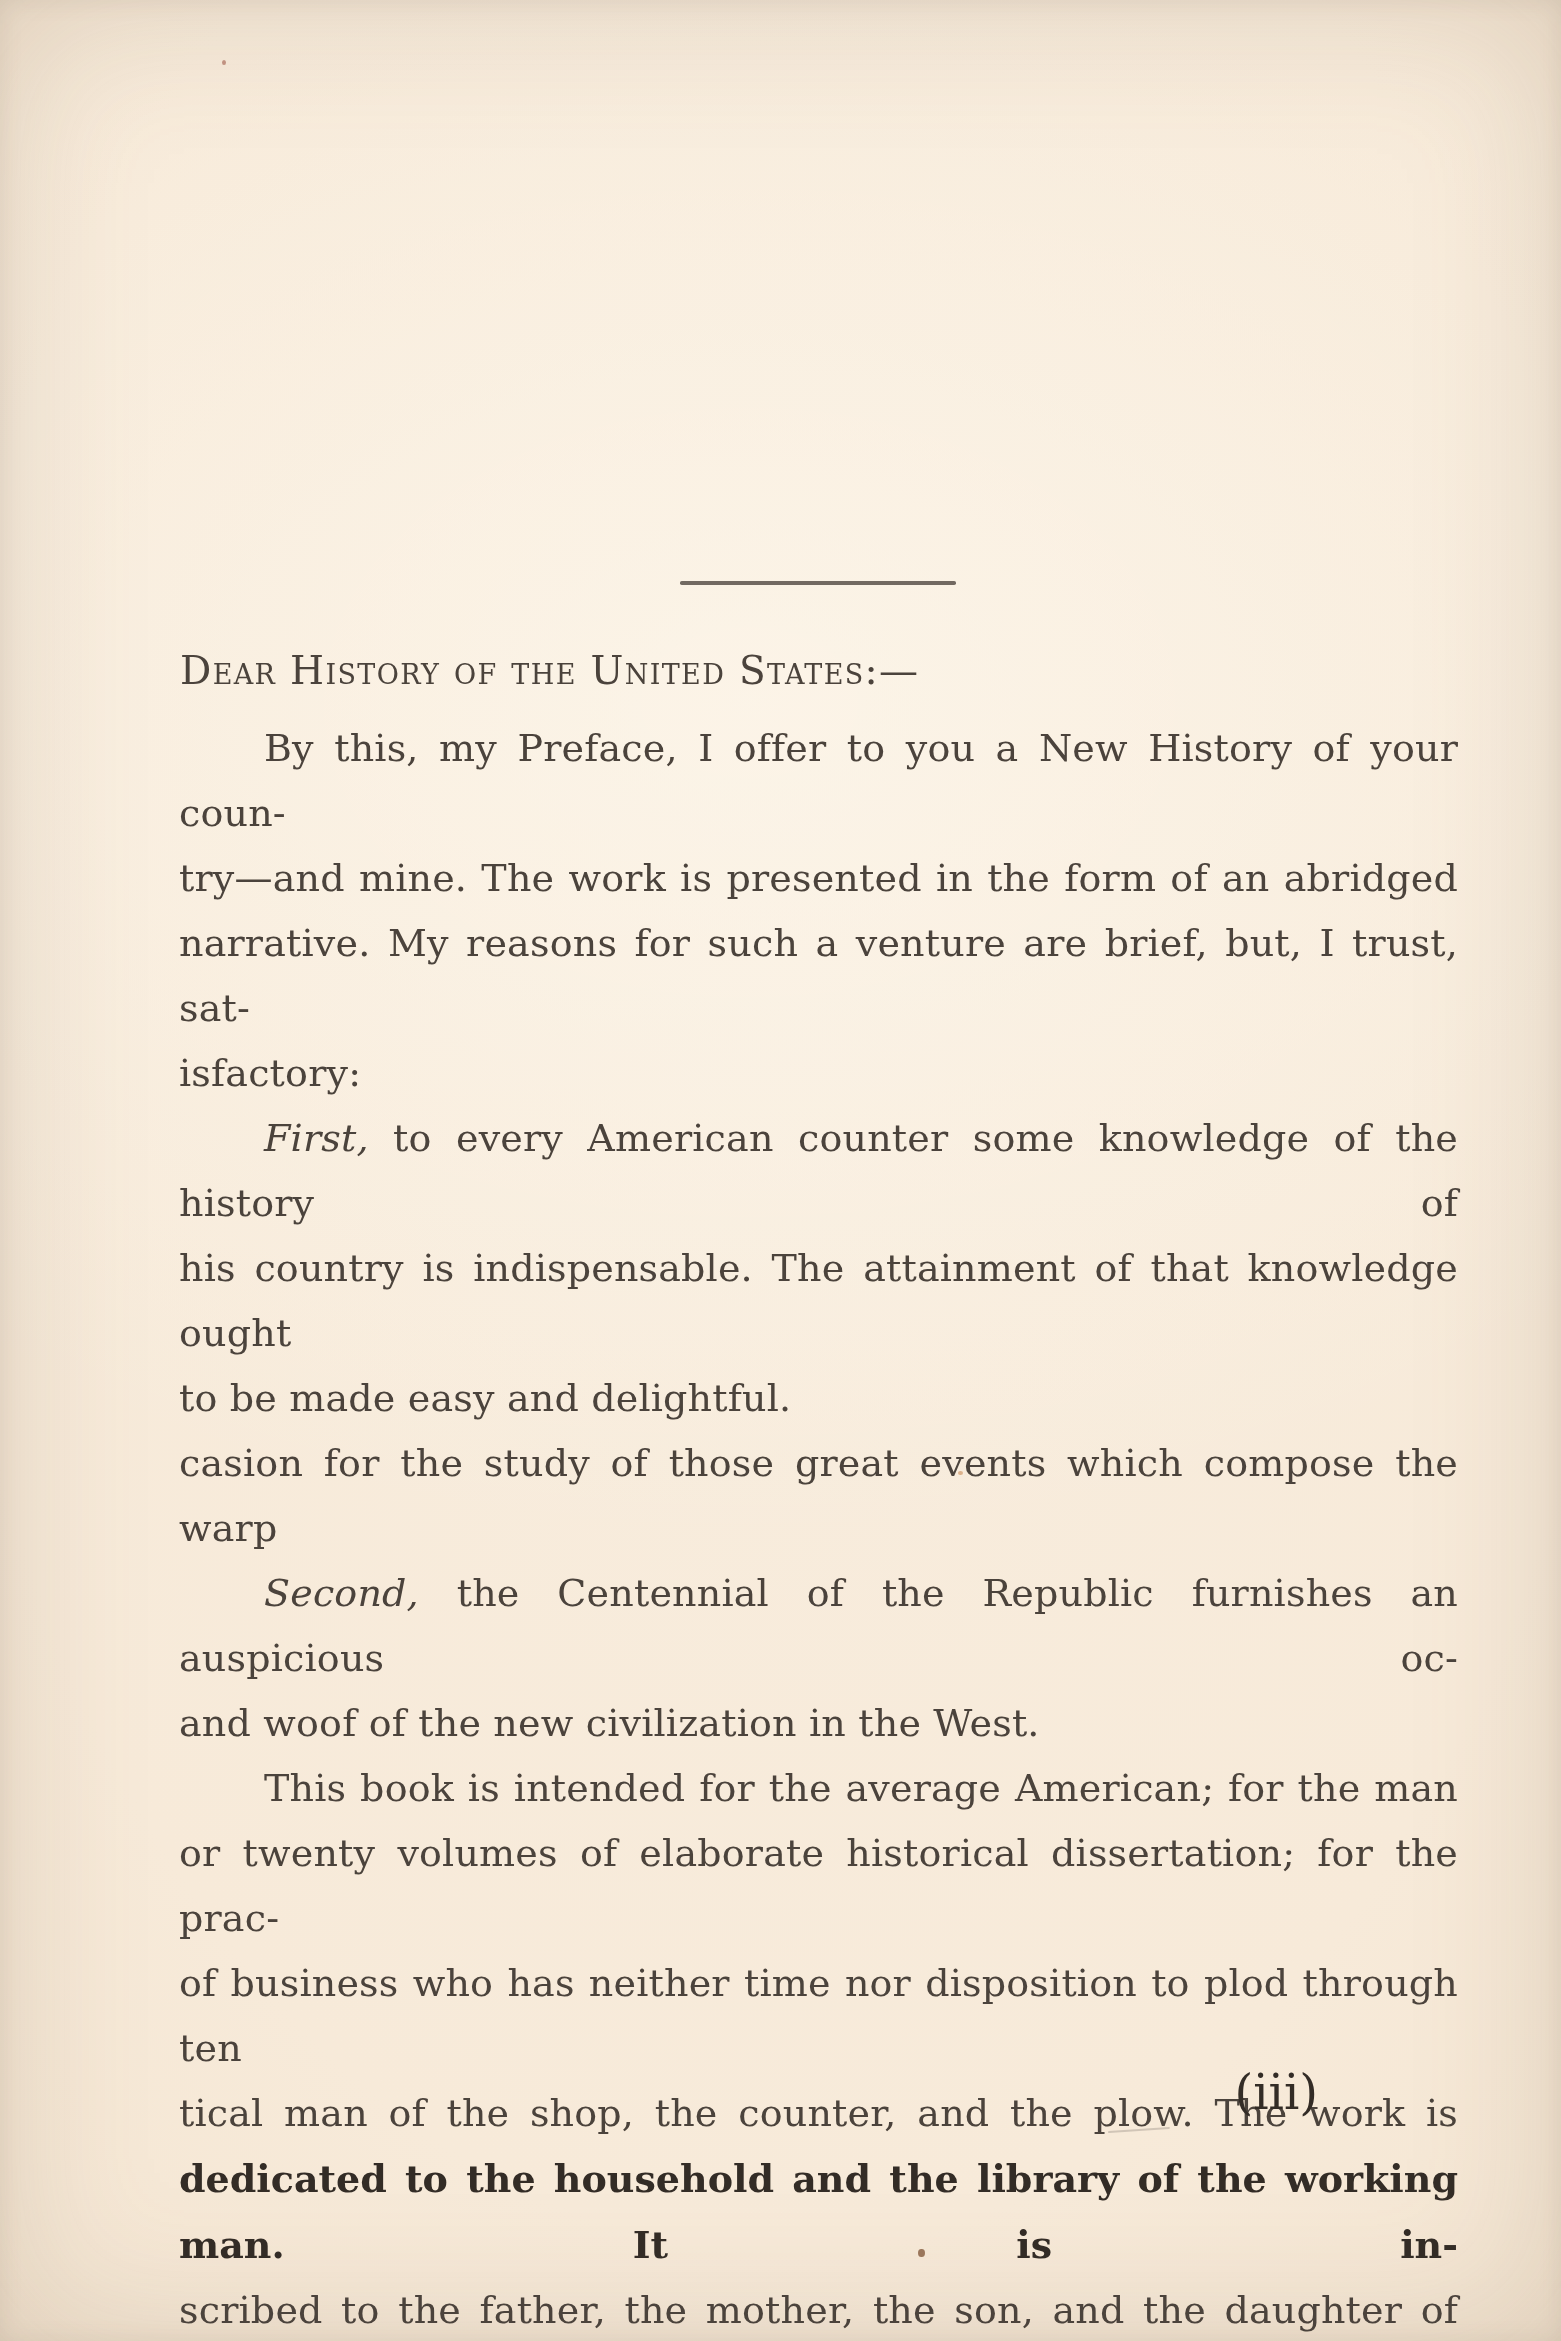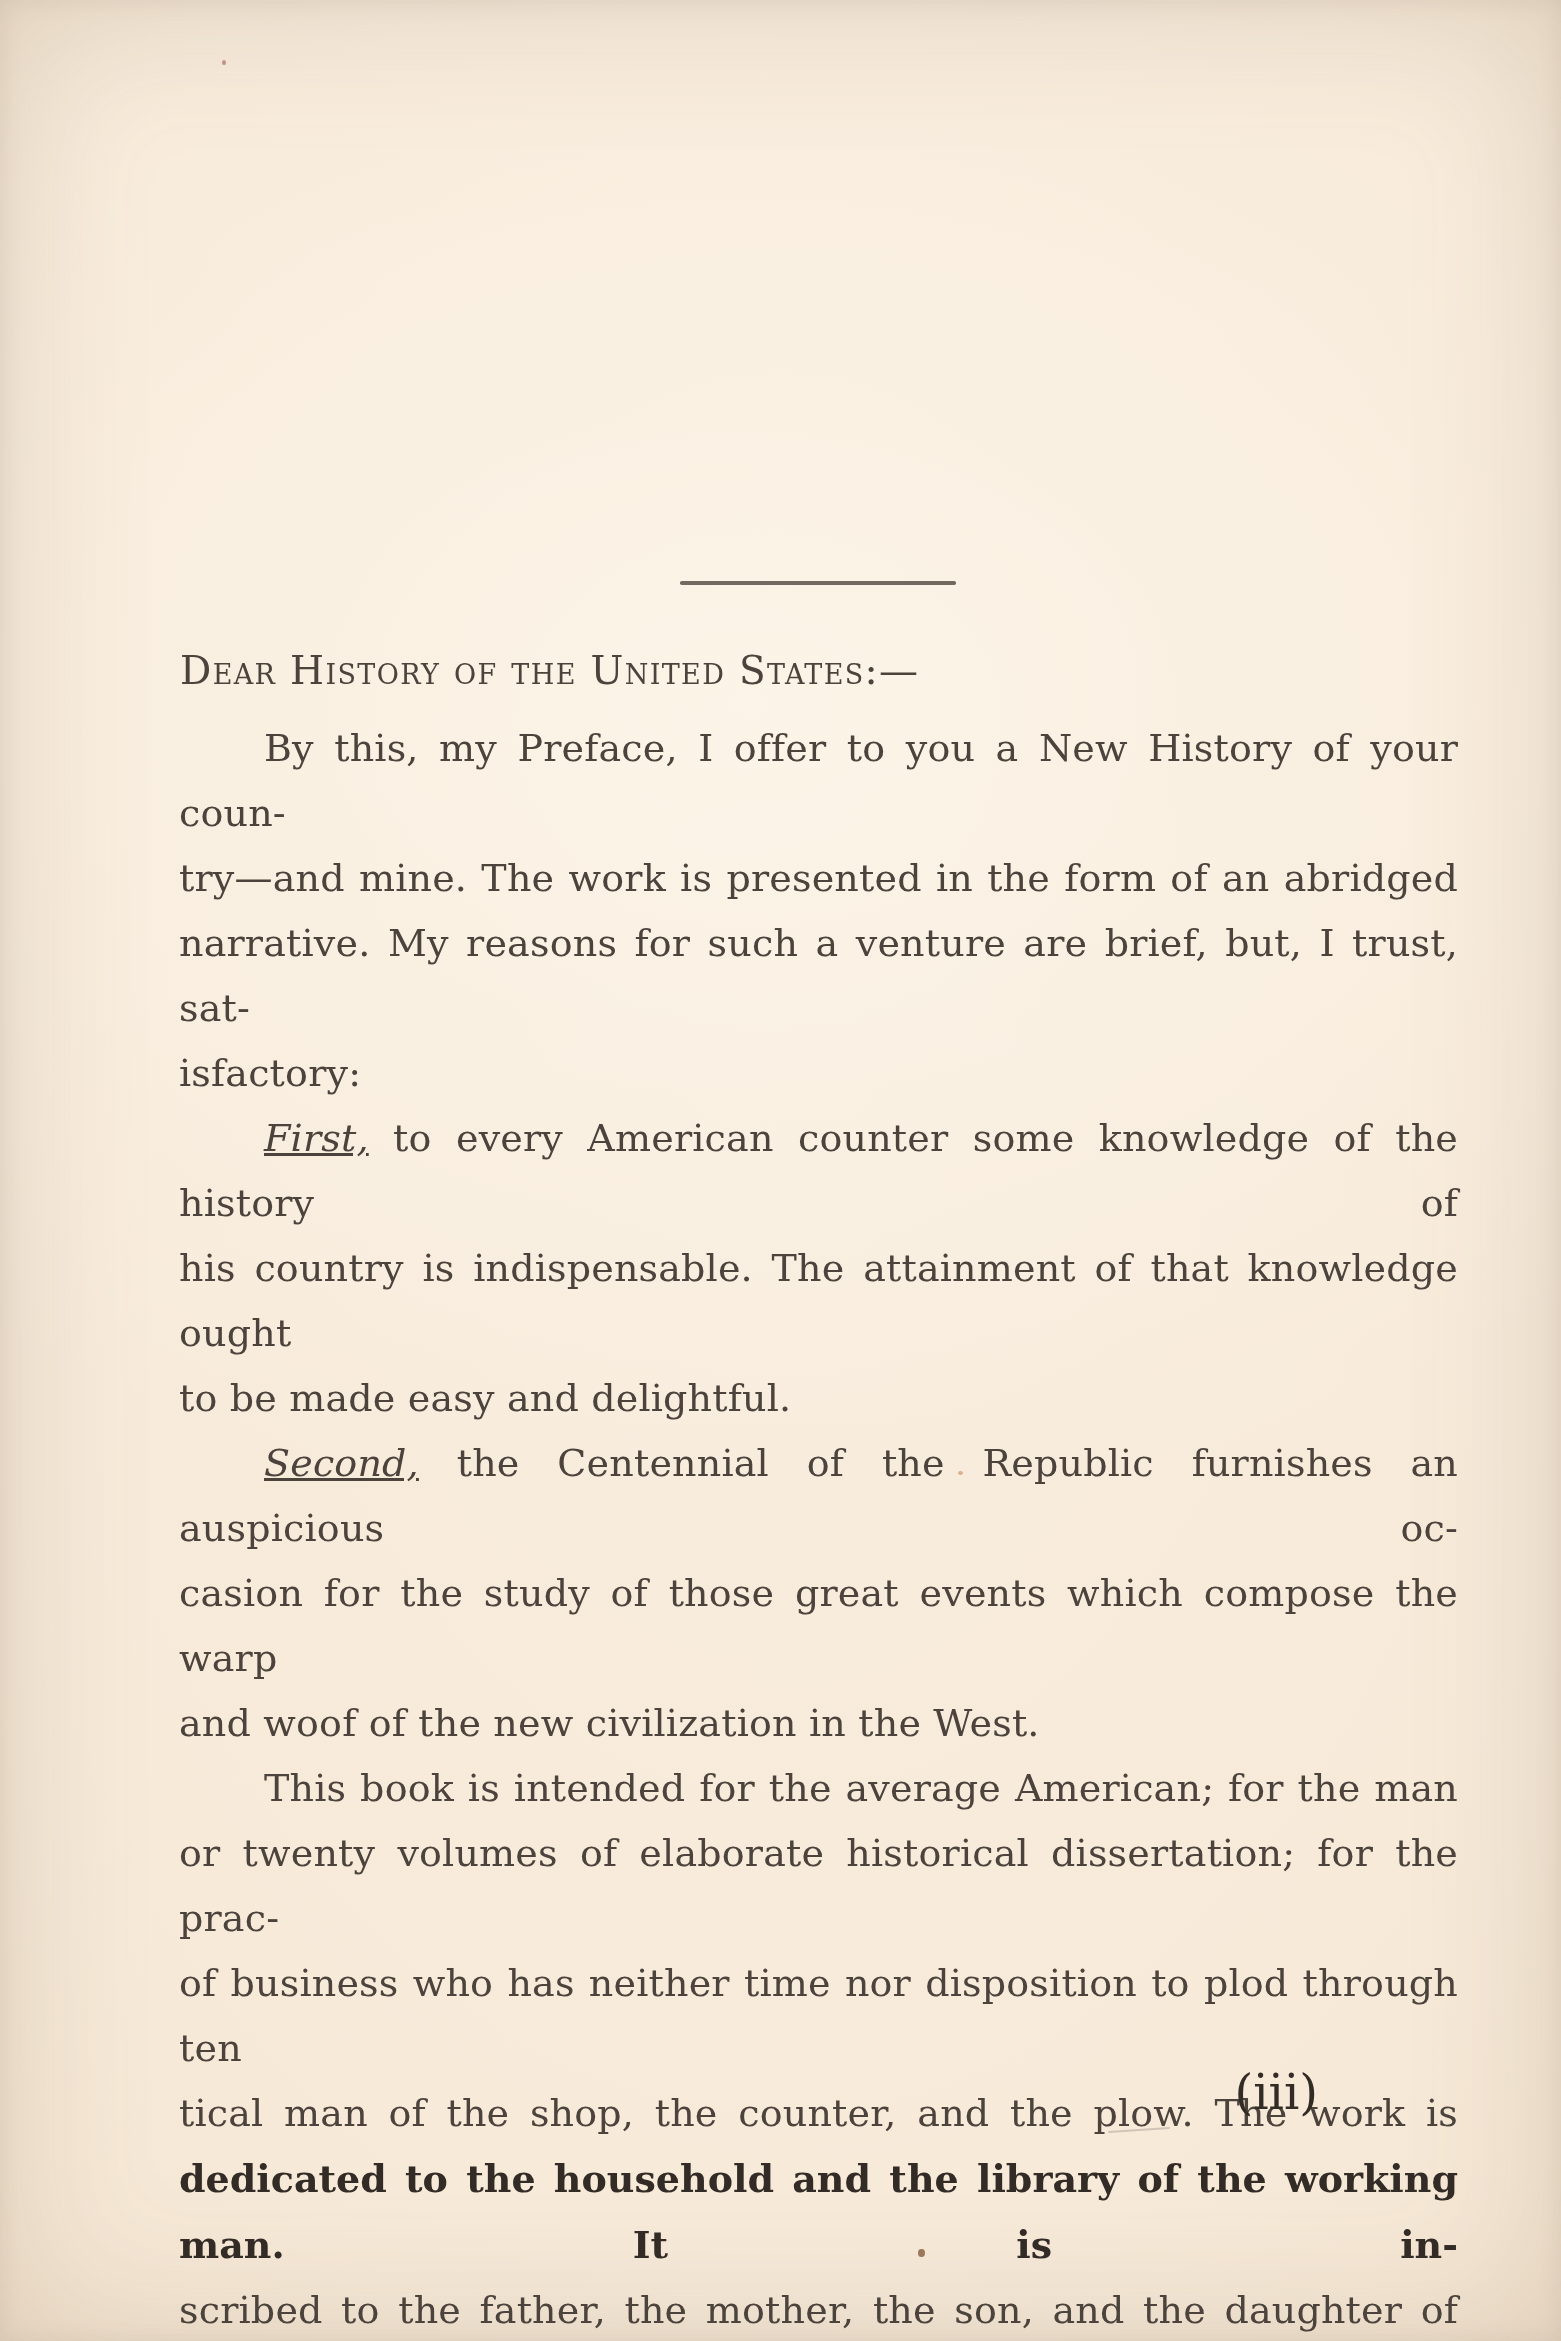--- a/index.html
+++ b/index.html
@@ -75,21 +75,21 @@
   .line {
     text-align: justify;
     text-align-last: left;
   }
   .line.just {
     text-align-last: justify;
   }
   .line.indent {
     text-indent: 85px;
   }
-  .line .italic { font-style: italic; text-decoration: underline; }
+  .line .italic { font-style: italic; }
   .line .bold {
     font-weight: 700;
     color: var(--ink_bold, #332c26);
     letter-spacing: 0;
   }
 
   .pagenum {
     position: absolute;
     top: 2060px;
     left: 179px;
@@ -127,22 +127,22 @@
   <div class="rule"></div>
   <div class="salutation">Dear History of the United States:—</div>
   <div class="body-lines">
       <div class="line indent just"><span>By this, my Preface, I offer to you a New History of your coun-</span></div>
       <div class="line just"><span>try—and mine. The work is presented in the form of an abridged</span></div>
       <div class="line just"><span>narrative. My reasons for such a venture are brief, but, I trust, sat-</span></div>
       <div class="line"><span>isfactory:</span></div>
       <div class="line indent just"><span class="italic">First,</span><span> to every American counter some knowledge of the history of</span></div>
       <div class="line just"><span>his country is indispensable. The attainment of that knowledge ought</span></div>
       <div class="line"><span>to be made easy and delightful.</span></div>
+      <div class="line just"><span>casion for the study of those great events which compose the warp</span></div>
       <div class="line indent just"><span class="italic">Second,</span><span> the Centennial of the Republic furnishes an auspicious oc-</span></div>
-      <div class="line just"><span>casion for the study of those great events which compose the warp</span></div>
       <div class="line"><span>and woof of the new civilization in the West.</span></div>
       <div class="line indent just"><span>This book is intended for the average American; for the man</span></div>
       <div class="line just"><span>or twenty volumes of elaborate historical dissertation; for the prac-</span></div>
       <div class="line just"><span>of business who has neither time nor disposition to plod through ten</span></div>
       <div class="line just"><span>tical man of the shop, the counter, and the plow. The work is</span></div>
       <div class="line just"><span class="bold">dedicated to the household and the library of the working man. It is in-</span></div>
       <div class="line just"><span>scribed to the father, the mother, the son, and the daughter of the</span></div>
       <div class="line just"></div>
     </div>
   <div class="pagenum">(iii)</div>

